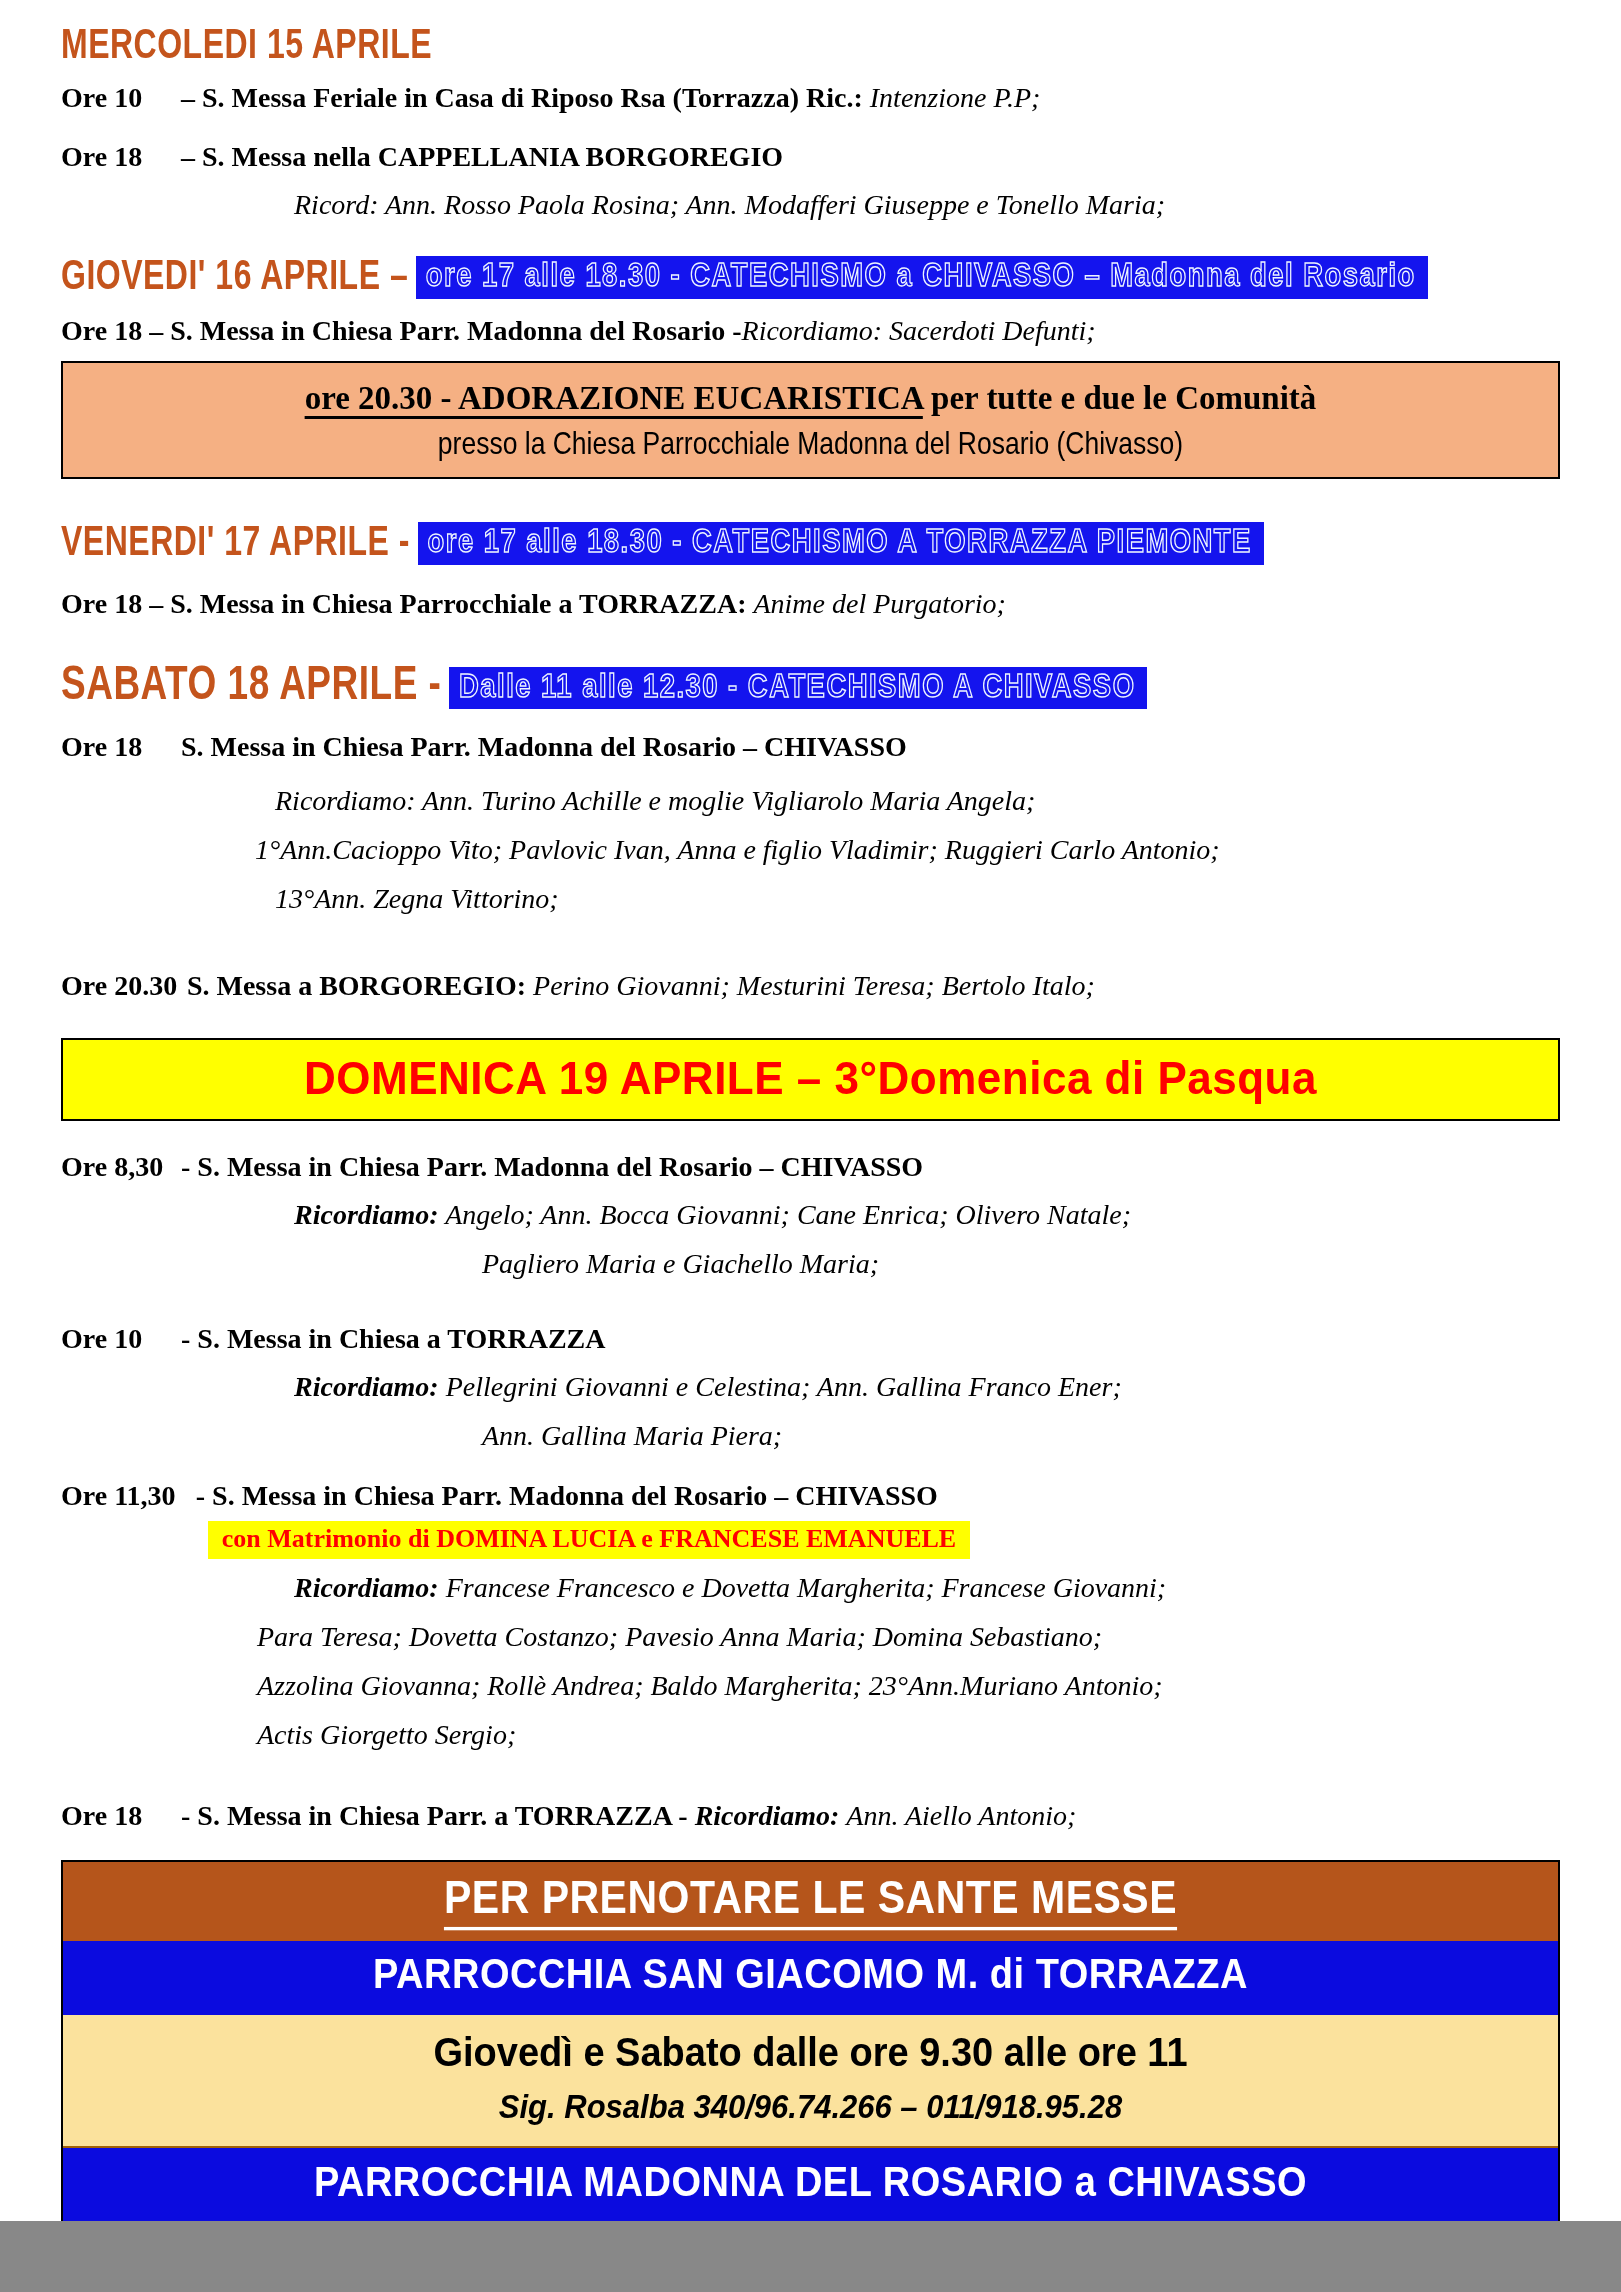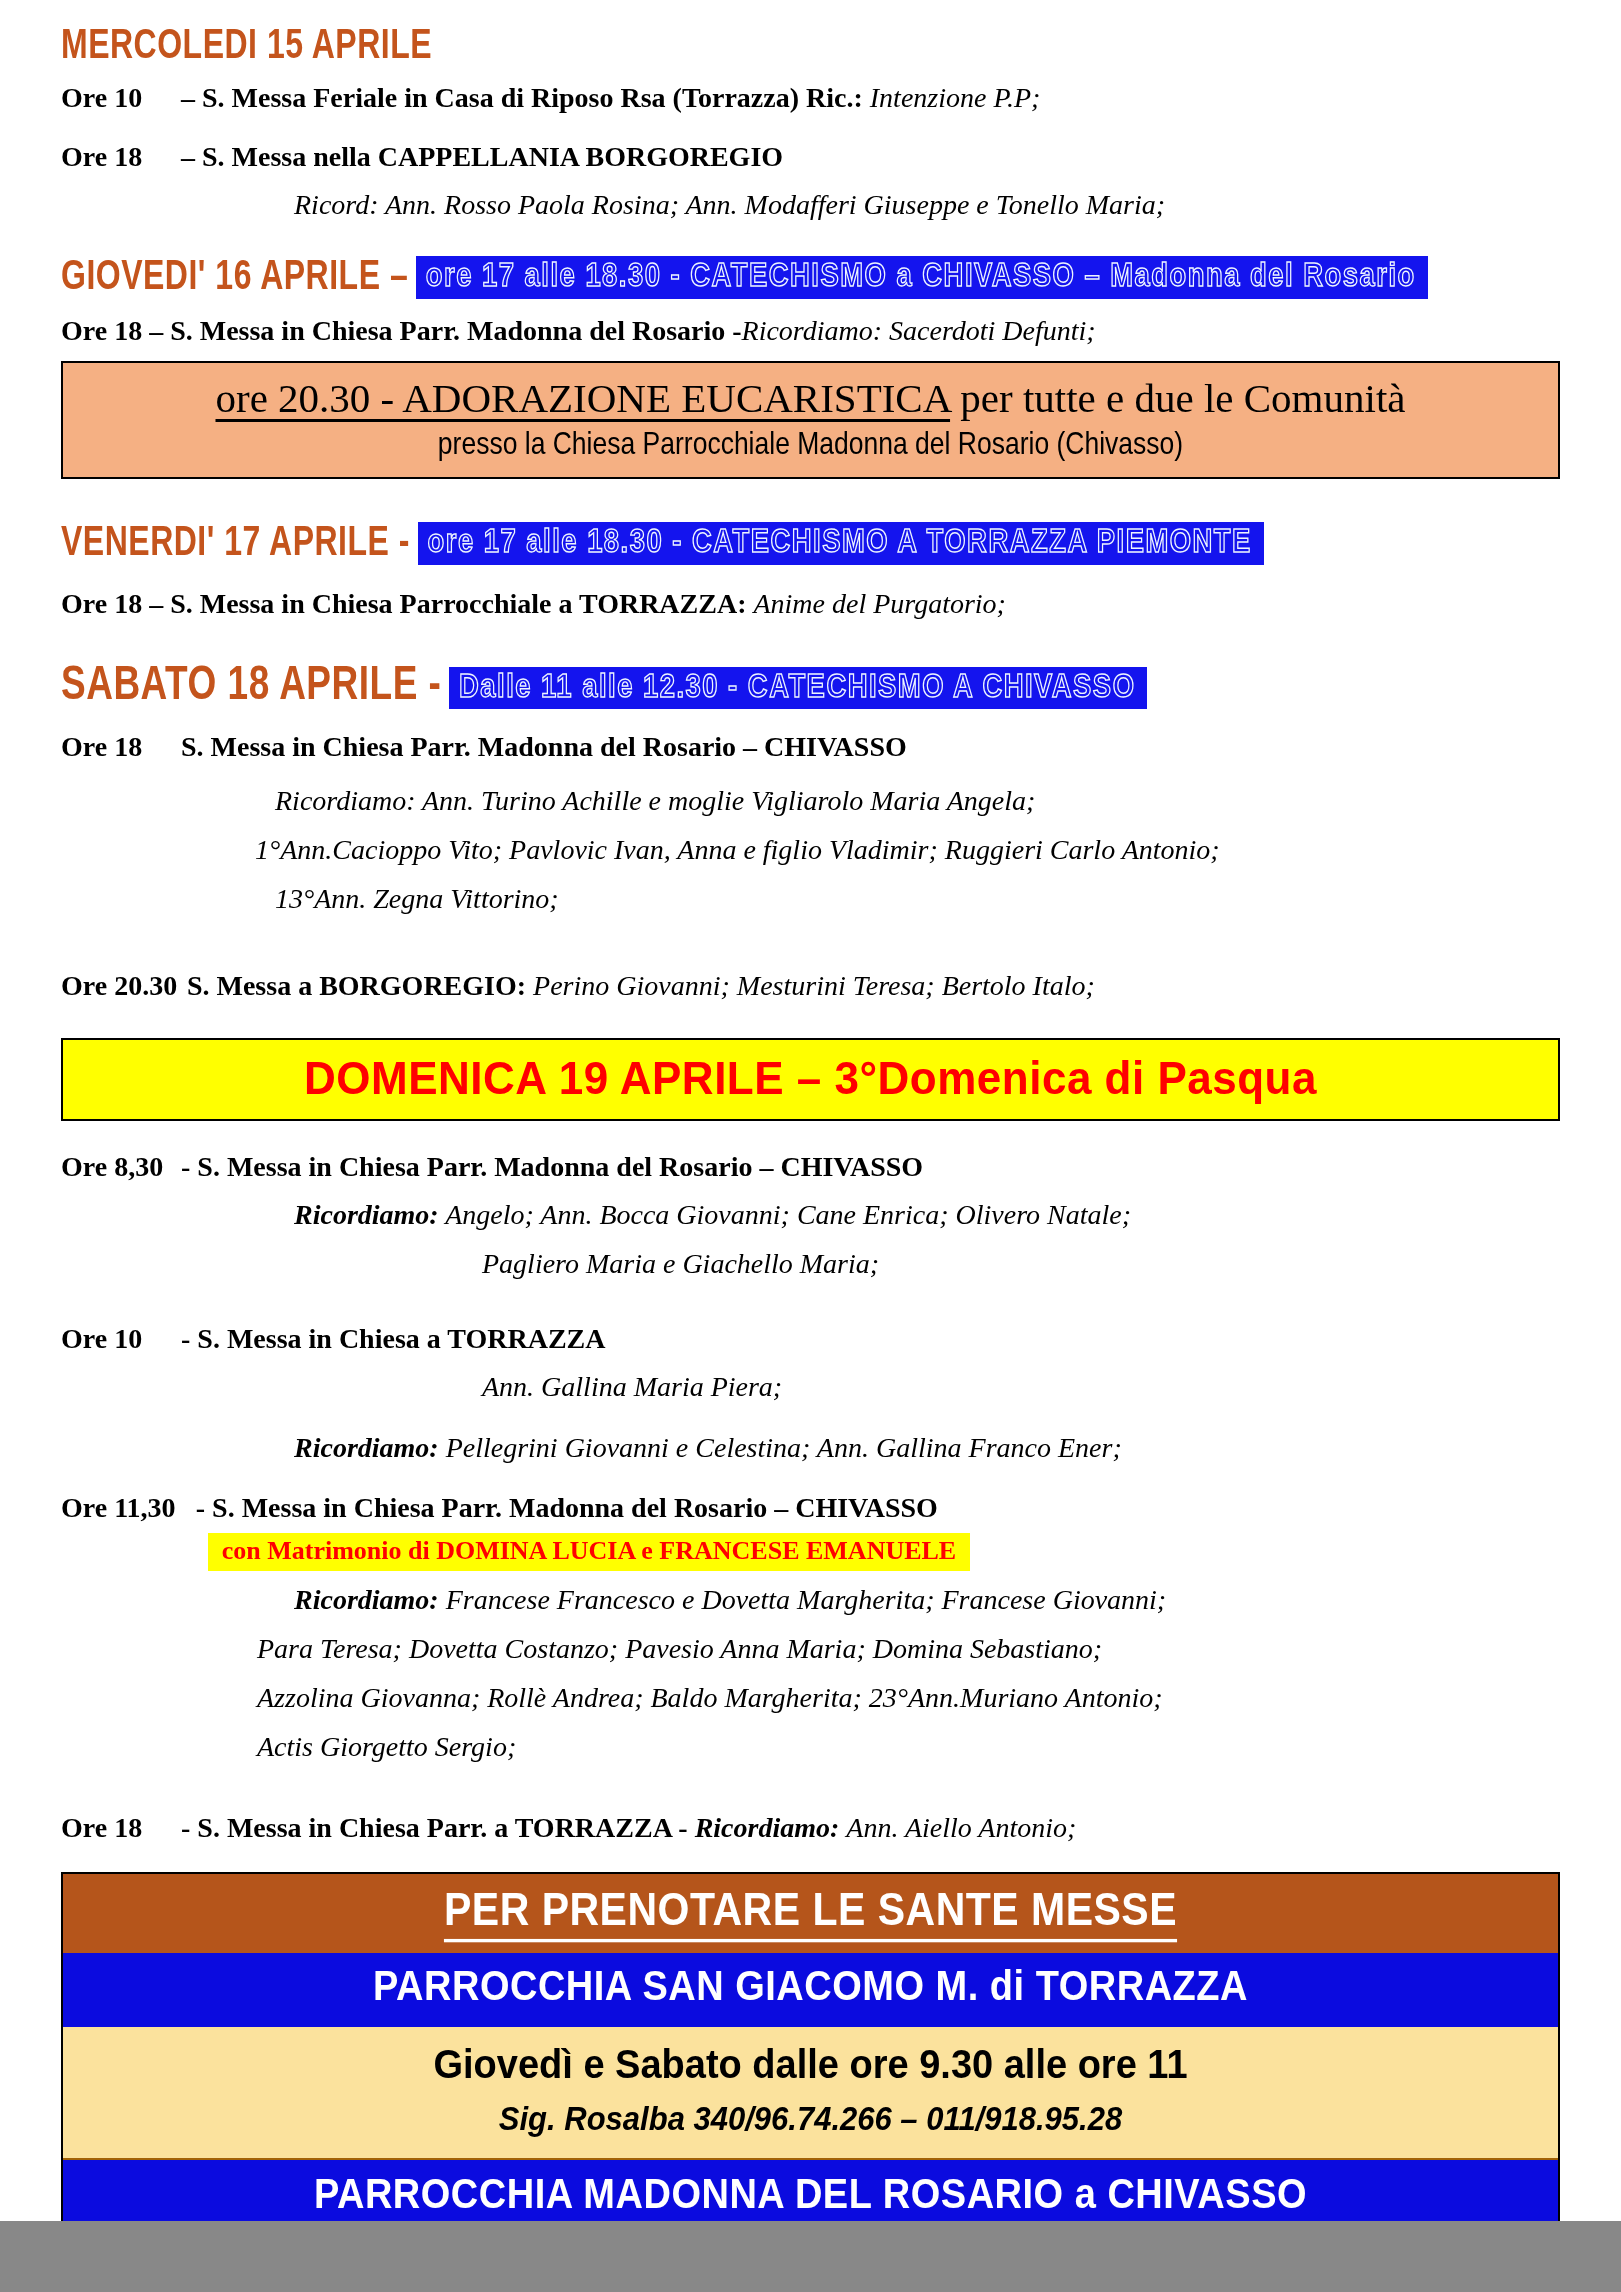--- a/index.html
+++ b/index.html
@@ -44,21 +44,21 @@
   .ind3 { padding-left:421px; }
   .gap6  { margin-bottom:5.9px; }
   .gap12 { margin-bottom:11.8px; }
   .gap28 { margin-bottom:27.4px; }
   .gap40 { margin-bottom:39px; }
   
   .adoration {
     border:2px solid #000; background:#f5b083; text-align:center;
     padding:7.8px 9.8px 11.8px; margin:7.8px 0 43px;
   }
-  .adoration-title { font-size:41px; font-weight:normal; line-height:55px; }
+  .adoration-title { font-size:33px; font-weight:bold; line-height:55px; }
   .adoration-title .u { text-decoration:underline; text-decoration-thickness:2.9px; text-underline-offset:6.9px; }
   .adoration-sub {
     font-family:"Liberation Sans", sans-serif; font-size:26.5px; line-height:39px;
     display:inline-block; transform:scaleY(1.2); transform-origin:50% 70%;
   }
   
   .sunday-banner {
     border:2px solid #000; background:#ffff00; text-align:center;
     padding:13.7px 0 15.7px; margin:29px 0 21.6px;
   }
@@ -163,25 +163,25 @@
   </div>
   <div class="ric ind2">
     <span class="bi">Ricordiamo:</span>
     <span>Angelo; Ann. Bocca Giovanni; Cane Enrica; Olivero Natale;</span>
   </div>
   <div class="ric ind3 gap28">Pagliero Maria e Giachello Maria;</div>
 
   <div class="line" style="margin-top:13.7px">
     <span class="time">Ore 10</span><span>- S. Messa in Chiesa a TORRAZZA</span>
   </div>
-  <div class="ric ind3 gap12">Ann. Gallina Maria Piera;</div>
   <div class="ric ind2">
     <span class="bi">Ricordiamo:</span>
     <span>Pellegrini Giovanni e Celestina; Ann. Gallina Franco Ener;</span>
   </div>
+  <div class="ric ind3 gap12">Ann. Gallina Maria Piera;</div>
 
   <div class="line" style="margin-top:11.8px">
     <span class="time narrow" style="min-width:125px">Ore 11,30</span><span>- S. Messa in Chiesa Parr. Madonna del Rosario – CHIVASSO</span>
   </div>
   <div>
     <span class="wedding">con Matrimonio di DOMINA LUCIA e FRANCESE EMANUELE</span>
   </div>
   <div class="ric ind2">
     <span class="bi">Ricordiamo:</span>
     <span>Francese Francesco e Dovetta Margherita; Francese Giovanni;</span>

